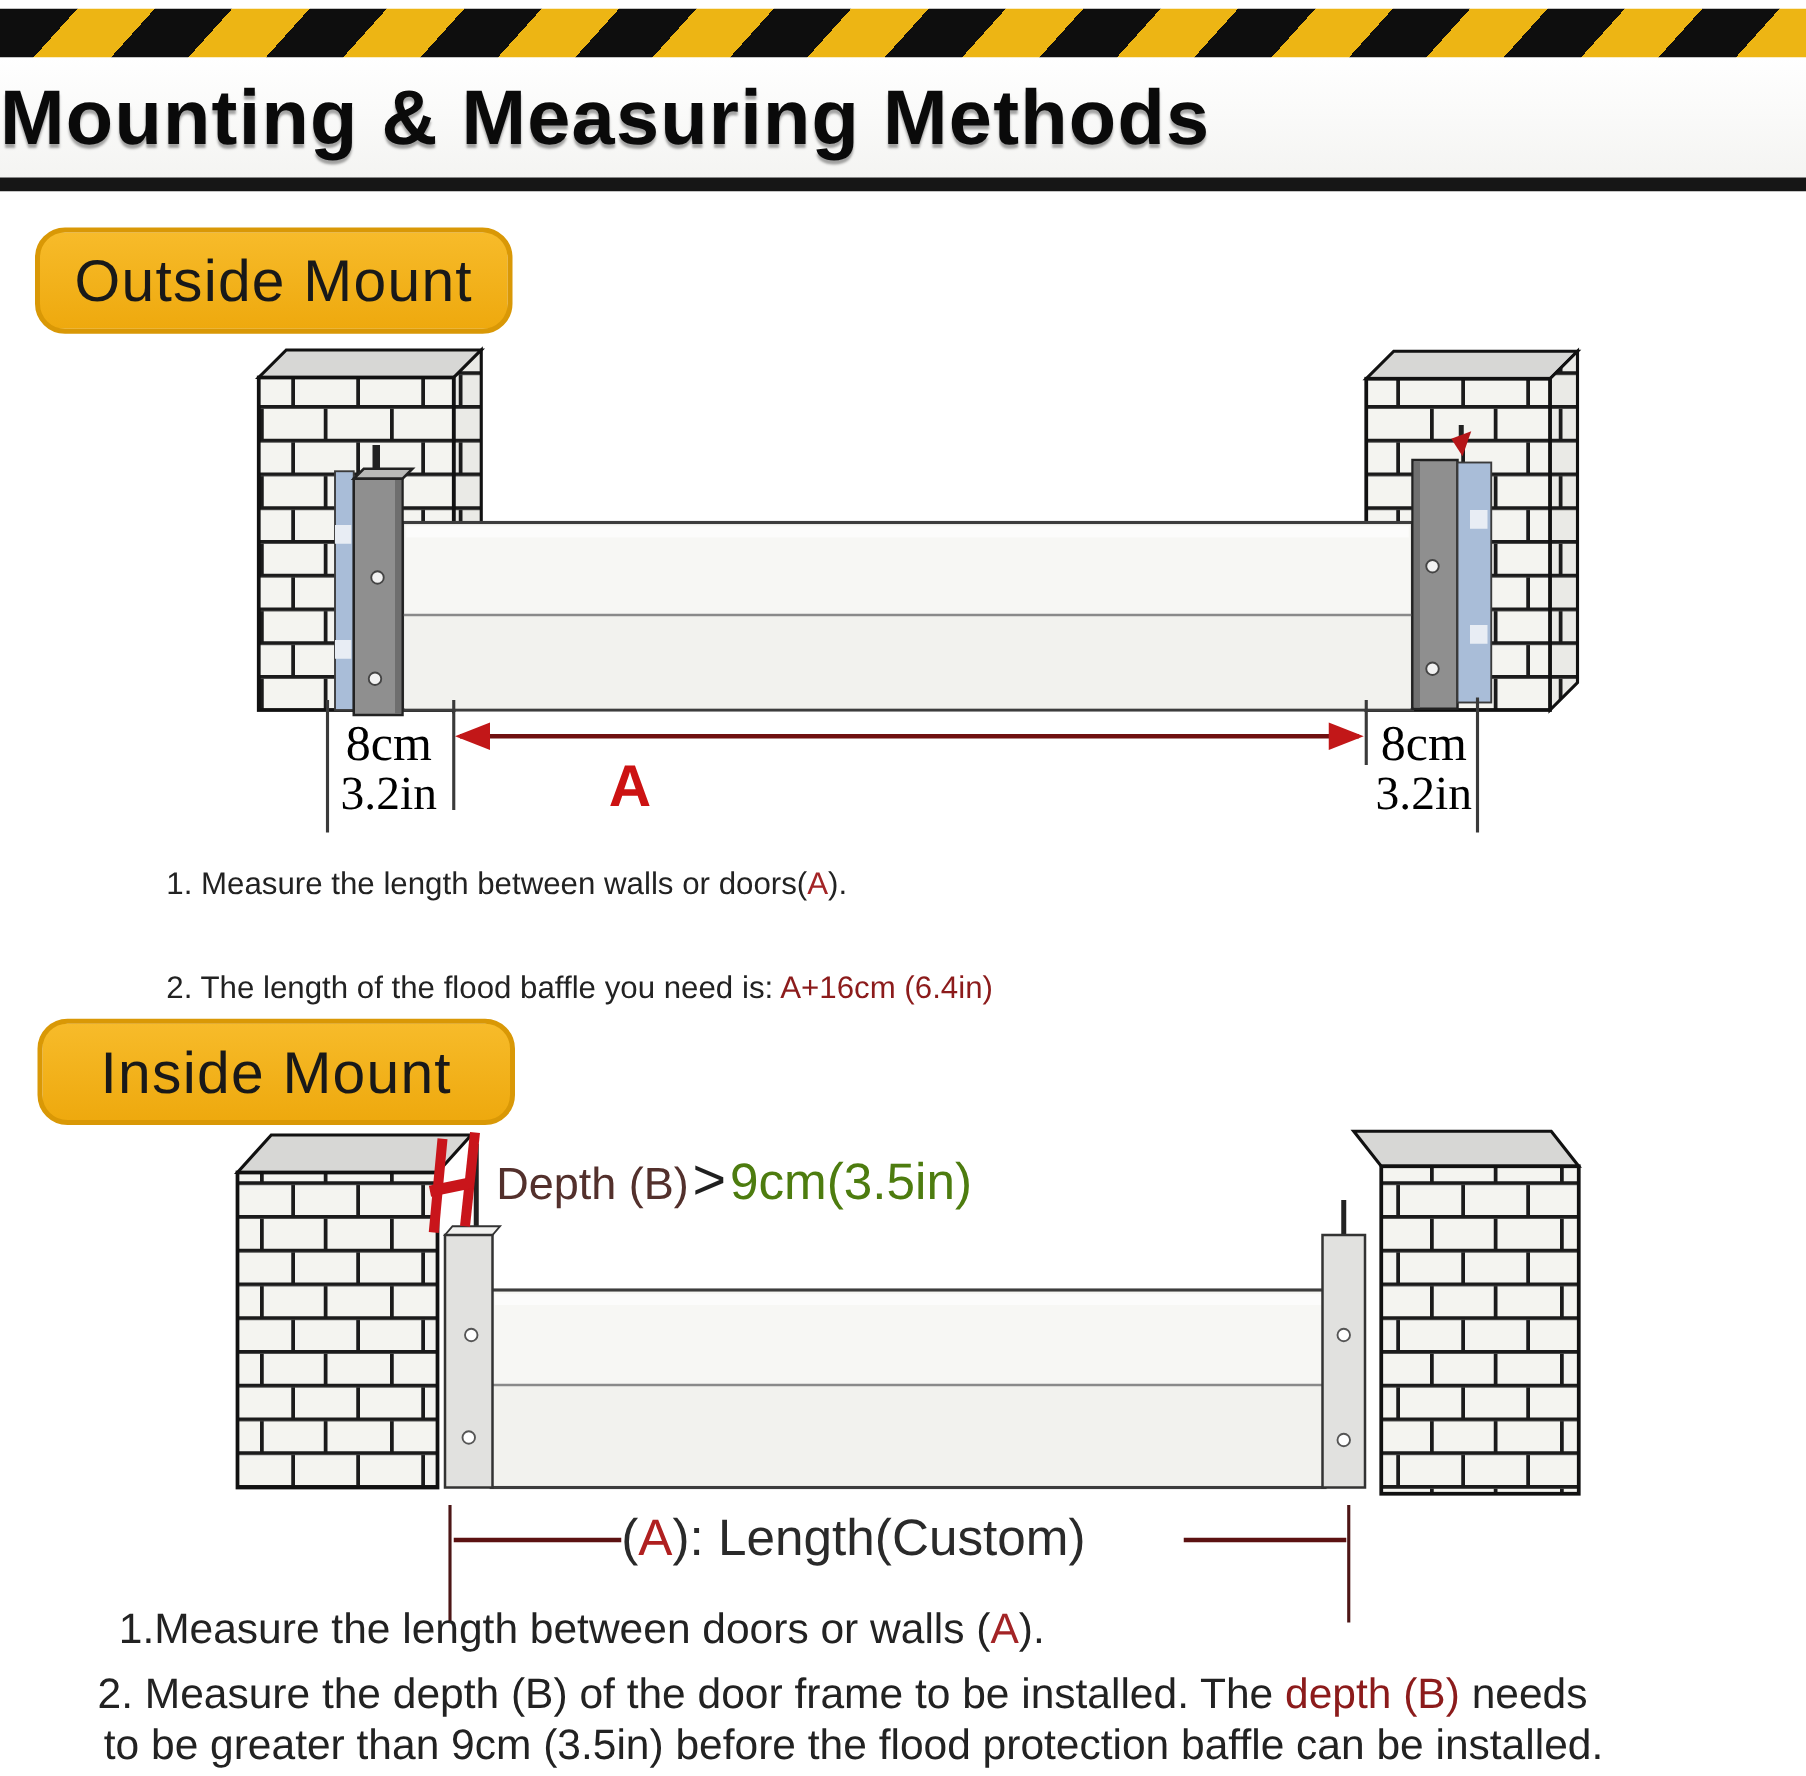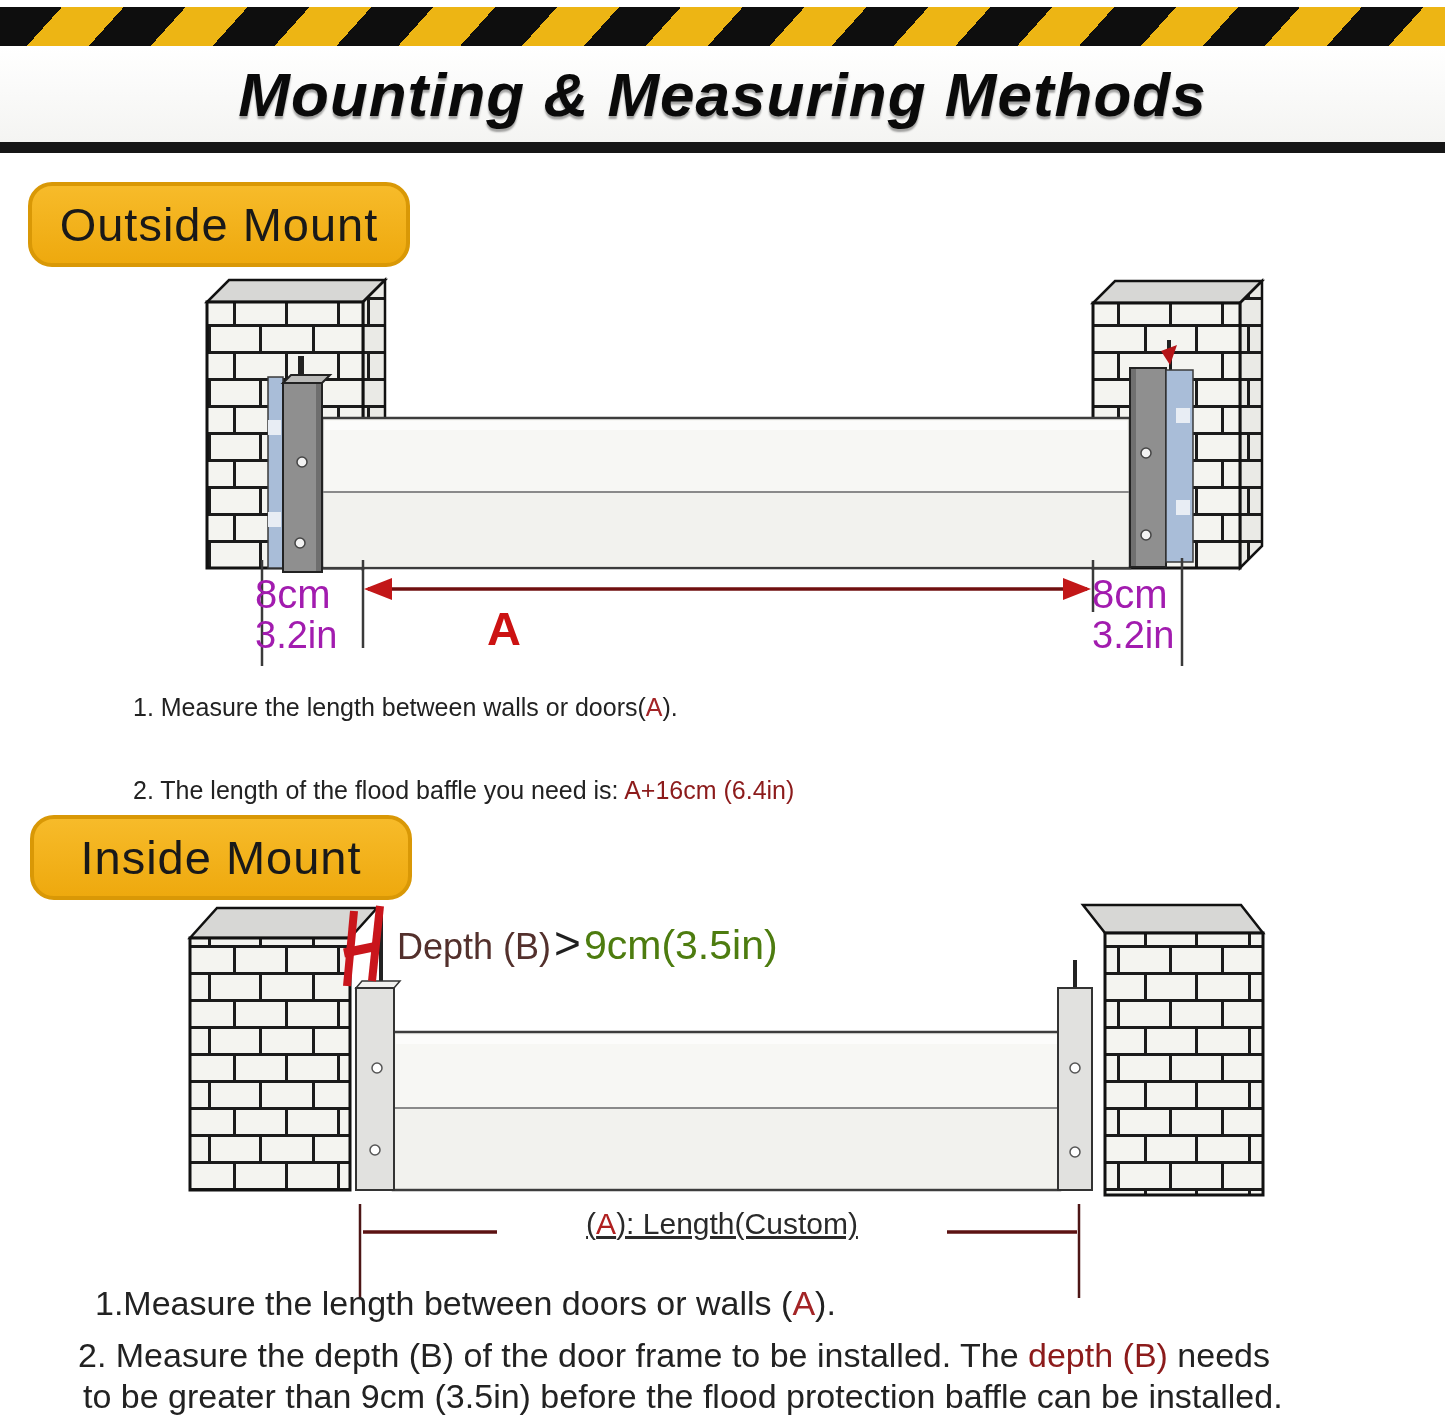--- a/index.html
+++ b/index.html
@@ -4,45 +4,45 @@
 <style>
   html,body{margin:0;padding:0;background:#fff;}
   #stage{position:relative;width:1445px;height:1421px;background:#fff;overflow:hidden;
          font-family:"Liberation Sans",sans-serif;color:#222;}
   .abs{position:absolute;}
   
   .hazard{left:0;top:7px;width:1445px;height:39px;
     background:repeating-linear-gradient(132deg,#0e0e0e 0 46px,#edb514 46px 92px);}
   .titleband{left:0;top:46px;width:1445px;height:96px;
     background:linear-gradient(180deg,#ffffff 0%,#f4f4f2 100%);
-    display:flex;align-items:center;justify-content:center;font-style:italic;}
+    display:flex;align-items:center;}
   .title{font-size:62px;font-weight:bold;color:#0a0a0a;letter-spacing:1px;
     text-shadow:0 3px 2px rgba(0,0,0,.35), 0 -1px 0 rgba(255,255,255,.8);}
   .blackbar{left:0;top:142px;width:1445px;height:11px;background:#161616;}
   
   .badge{width:382px;height:85px;border:4px solid #d99806;border-radius:24px;
     background:linear-gradient(180deg,#f7bb2a,#eea90e);
     display:flex;align-items:center;justify-content:center;
     font-size:47px;color:#191919;letter-spacing:1px;box-sizing:border-box;}
   .badge1{left:28px;top:182px;}
   .badge2{left:30px;top:815px;}
   
   svg.art{left:0;top:0;}
   
-  .dim{white-space:nowrap;text-align:left;color:#a21caf;line-height:1.04;}
+  .dim{white-space:nowrap;text-align:center;color:#000000;line-height:1.04;font-family:Liberation Serif, serif;}
   .dim .cm{font-size:40px;}
   .dim .in{font-size:38px;}
   .arrowlabel{display:flex;align-items:baseline;white-space:nowrap;}
   .arrowlabel .biga{font-size:47px;font-weight:bold;color:#cc1212;}
   .arrowlabel .rest{font-size:34px;color:#2a2a2a;}
   .depthlabel{display:flex;align-items:baseline;white-space:nowrap;}
   .depthlabel .dl{font-size:36px;color:#53302c;}
   .depthlabel .gt{font-size:46px;color:#1f1f1f;margin:0 3px;}
   .depthlabel .dv{font-size:41px;color:#4d7c0f;}
-  .lenlabel{text-align:center;font-size:30px;color:#2a2a2a;white-space:nowrap;text-decoration:underline;}
+  .lenlabel{font-size:41px;color:#2a2a2a;white-space:nowrap;}
   .lenlabel .reda{color:#b02020;}
   .step{font-size:25px;color:#222;white-space:nowrap;}
   .stepB{font-size:34px;color:#222;white-space:nowrap;}
   .red{color:#8c1b1b;}
   .reda{color:#a32426;}
 </style>
 </head>
 <body>
 
 <div id="stage">

